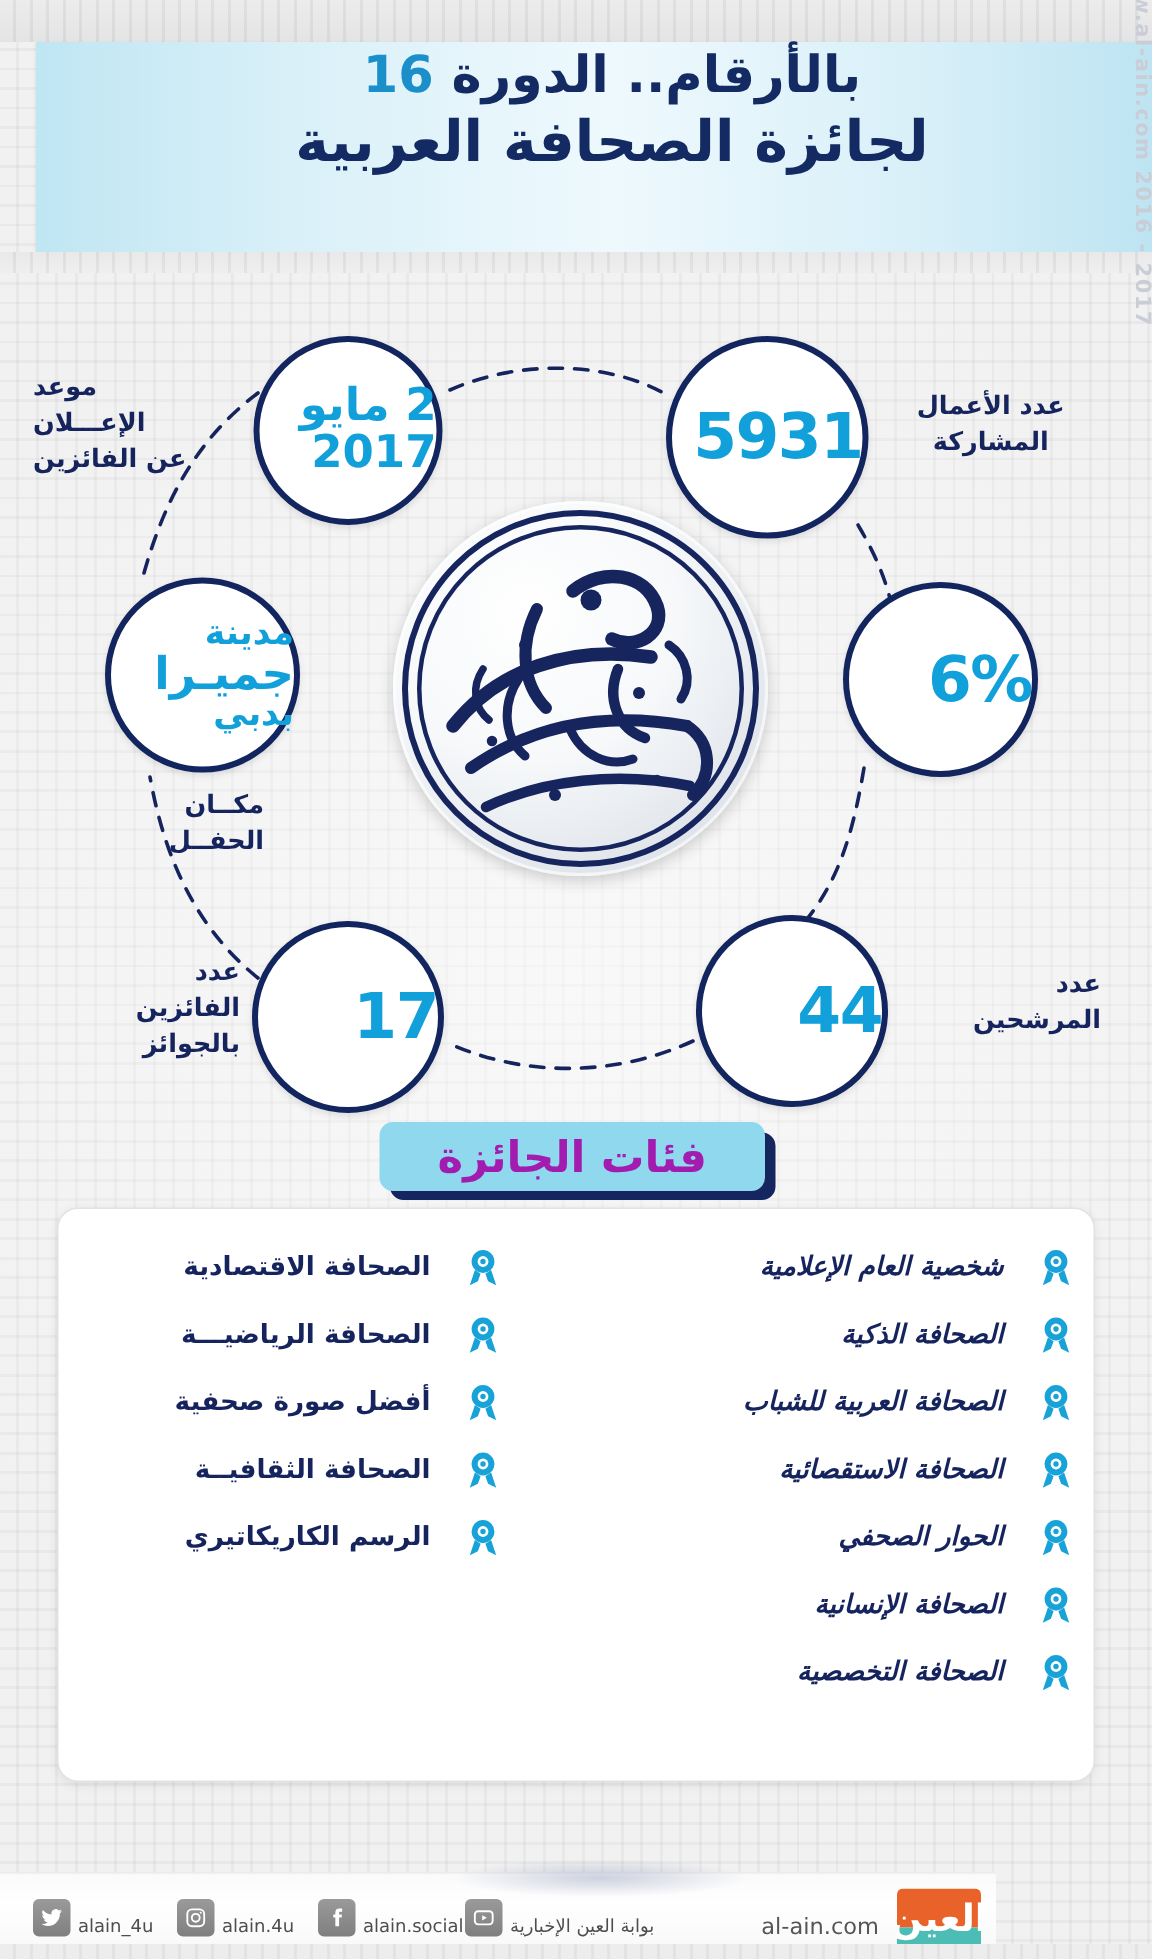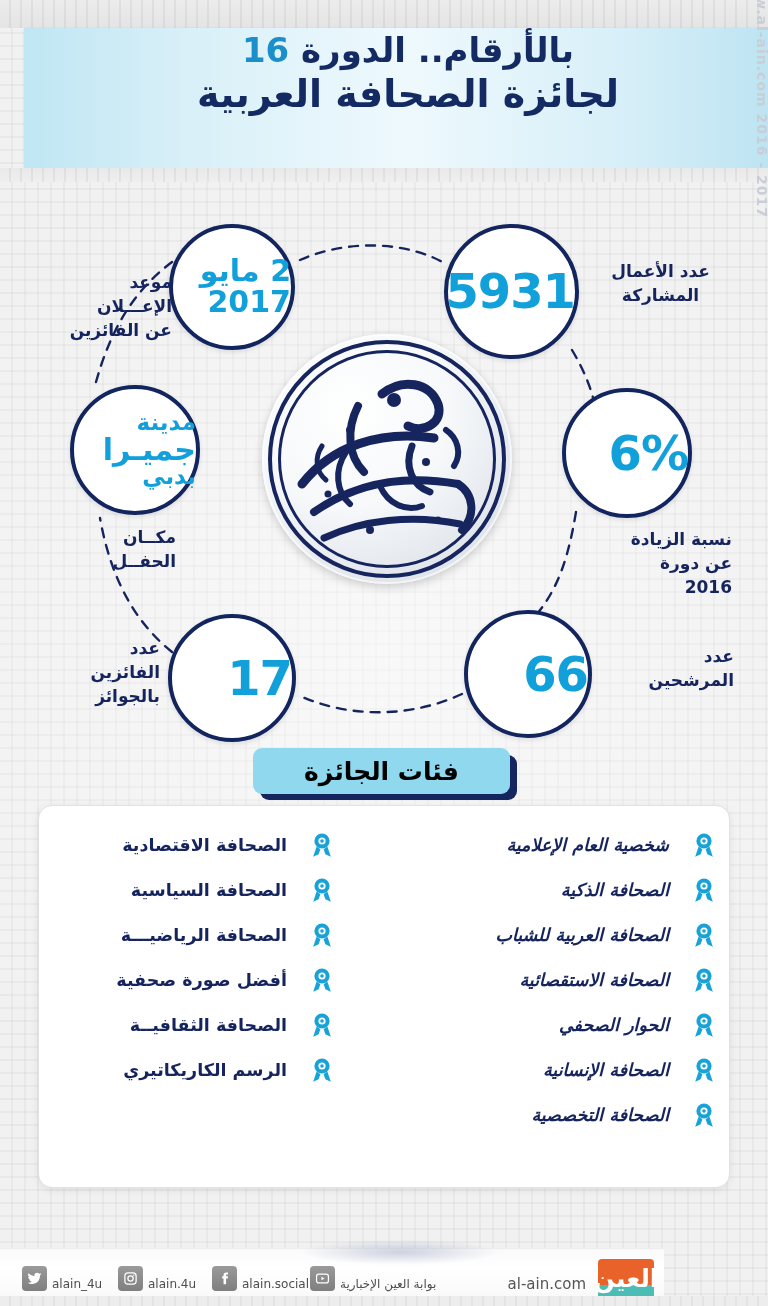--- a/index.html
+++ b/index.html
@@ -55,37 +55,37 @@
   #ringSvg { position:absolute; left:0; top:0; }
 
   .bubble {
     position:absolute; border-radius:50%;
     background:#ffffff; border:4px solid #13255f;
     display:flex; flex-direction:column; align-items:flex-start; justify-content:center;
     color:#12a0db; font-weight:bold; text-align:center; line-height:1.02;
     box-shadow:0 2px 5px rgba(0,0,0,.10);
     direction:rtl;
   }
-  .bubble .v-big { font-size:48px; letter-spacing:-1px; }
+  .bubble .v-big { font-size:42px; letter-spacing:-1px; }
   .bubble .v-sm { font-size:23px; }
   .bubble .v-md { font-size:30px; }
 
   .b-works   { left:444px; top:42px;  width:135px; height:135px; }
   .b-date    { left:169px; top:42px;  width:126px; height:126px; }
   .b-place   { left:70px;  top:203px; width:130px; height:130px; }
   .b-pct     { left:562px; top:206px; width:130px; height:130px; }
   .b-winners { left:168px; top:432px; width:128px; height:128px; }
   .b-nom     { left:464px; top:428px; width:128px; height:128px; }
 
   .cap {
     position:absolute; color:#16245e; font-weight:bold; text-align:center;
     font-size:17px; line-height:24px; direction:rtl; white-space:pre-line;
   }
   .c-works   { left:588px; top:77px;  width:145px; text-align:center; }
-  .c-date    { left:22px;  top:88px;  width:150px; text-align:right; }
+  .c-date    { left:22px;  top:64px;  width:150px; text-align:left; }
   .c-place   { left:16px;  top:343px; width:160px; text-align:right; }
   .c-pct     { left:560px; top:345px; width:172px; text-align:right; }
   .c-winners { left:20px;  top:454px; width:140px; text-align:right; }
   .c-nom     { left:604px; top:462px; width:130px; text-align:right; }
 
   
   #emblem {
     position:absolute; left:262px; top:152px; width:250px; height:250px;
     border-radius:50%;
   }
@@ -125,21 +125,21 @@
   #catBanner .shadow {
     position:absolute; left:7px; top:7px; width:257px; height:45px;
     background:#15255f; border-radius:9px;
   }
   #catBanner .face {
     position:absolute; left:0; top:0; width:257px; height:46px;
     background:#8fd8ee; border-radius:9px;
     display:flex; align-items:center; justify-content:center;
   }
   #catBanner .face span {
-    color:#000000; font-weight:bold; font-size:25px; direction:rtl;
+    color:#a21caf; font-weight:bold; font-size:29px; direction:rtl;
   }
 
   #catPanel {
     position:absolute; left:38px; top:805px; width:692px; height:383px;
     background:#fff; border:1px solid #e2e2e2; border-radius:14px;
     box-shadow:0 2px 8px rgba(0,0,0,.08);
   }
 
   .catcol { position:absolute; top:22px; }
   .catcol.right { right:14px; width:288px;font-style:italic; }
@@ -269,33 +269,30 @@
       <div class="v-sm">مدينة</div>
       <div class="v-md">جميـرا</div>
       <div class="v-sm">بدبي</div>
     </div>
     <div class="cap c-place">مكــان
 الحفــل</div>
 
     <div class="bubble b-pct">
       <div class="v-big">6%</div>
     </div>
-    <div class="cap c-pct">نسبة الزيادة
-عن دورة
-2016</div>
 
     <div class="bubble b-winners">
       <div class="v-big">17</div>
     </div>
     <div class="cap c-winners">عدد
 الفائزين
 بالجوائز</div>
 
     <div class="bubble b-nom">
-      <div class="v-big">66</div>
+      <div class="v-big">44</div>
     </div>
     <div class="cap c-nom">عدد
 المرشحين</div>
   </div>
 
   <div id="sideWm">© www.al-ain.com   2016 - 2017</div>
 
   <div id="catBanner">
     <div class="shadow"></div>
     <div class="face">
@@ -379,30 +376,20 @@
     <div class="catcol left" id="colLeft">
         <div class="catitem">
           <svg class="rosette" viewBox="0 0 22 26">
             <circle cx="11" cy="9" r="7.6" fill="#17a2d8"></circle>
             <circle cx="11" cy="9" r="3.6" fill="#fff"></circle>
             <circle cx="11" cy="9" r="1.8" fill="#17a2d8"></circle>
             <path d="M5.6 14.6 L2.2 24.8 L7.6 22.2 L9.4 17.2 Z" fill="#17a2d8"></path>
             <path d="M16.4 14.6 L19.8 24.8 L14.4 22.2 L12.6 17.2 Z" fill="#17a2d8"></path>
           </svg>
           <span class="label">الصحافة الاقتصادية</span>
-        </div>
-        <div class="catitem">
-          <svg class="rosette" viewBox="0 0 22 26">
-            <circle cx="11" cy="9" r="7.6" fill="#17a2d8"></circle>
-            <circle cx="11" cy="9" r="3.6" fill="#fff"></circle>
-            <circle cx="11" cy="9" r="1.8" fill="#17a2d8"></circle>
-            <path d="M5.6 14.6 L2.2 24.8 L7.6 22.2 L9.4 17.2 Z" fill="#17a2d8"></path>
-            <path d="M16.4 14.6 L19.8 24.8 L14.4 22.2 L12.6 17.2 Z" fill="#17a2d8"></path>
-          </svg>
-          <span class="label">الصحافة السياسية</span>
         </div>
         <div class="catitem">
           <svg class="rosette" viewBox="0 0 22 26">
             <circle cx="11" cy="9" r="7.6" fill="#17a2d8"></circle>
             <circle cx="11" cy="9" r="3.6" fill="#fff"></circle>
             <circle cx="11" cy="9" r="1.8" fill="#17a2d8"></circle>
             <path d="M5.6 14.6 L2.2 24.8 L7.6 22.2 L9.4 17.2 Z" fill="#17a2d8"></path>
             <path d="M16.4 14.6 L19.8 24.8 L14.4 22.2 L12.6 17.2 Z" fill="#17a2d8"></path>
           </svg>
           <span class="label">الصحافة الرياضيـــة</span>

